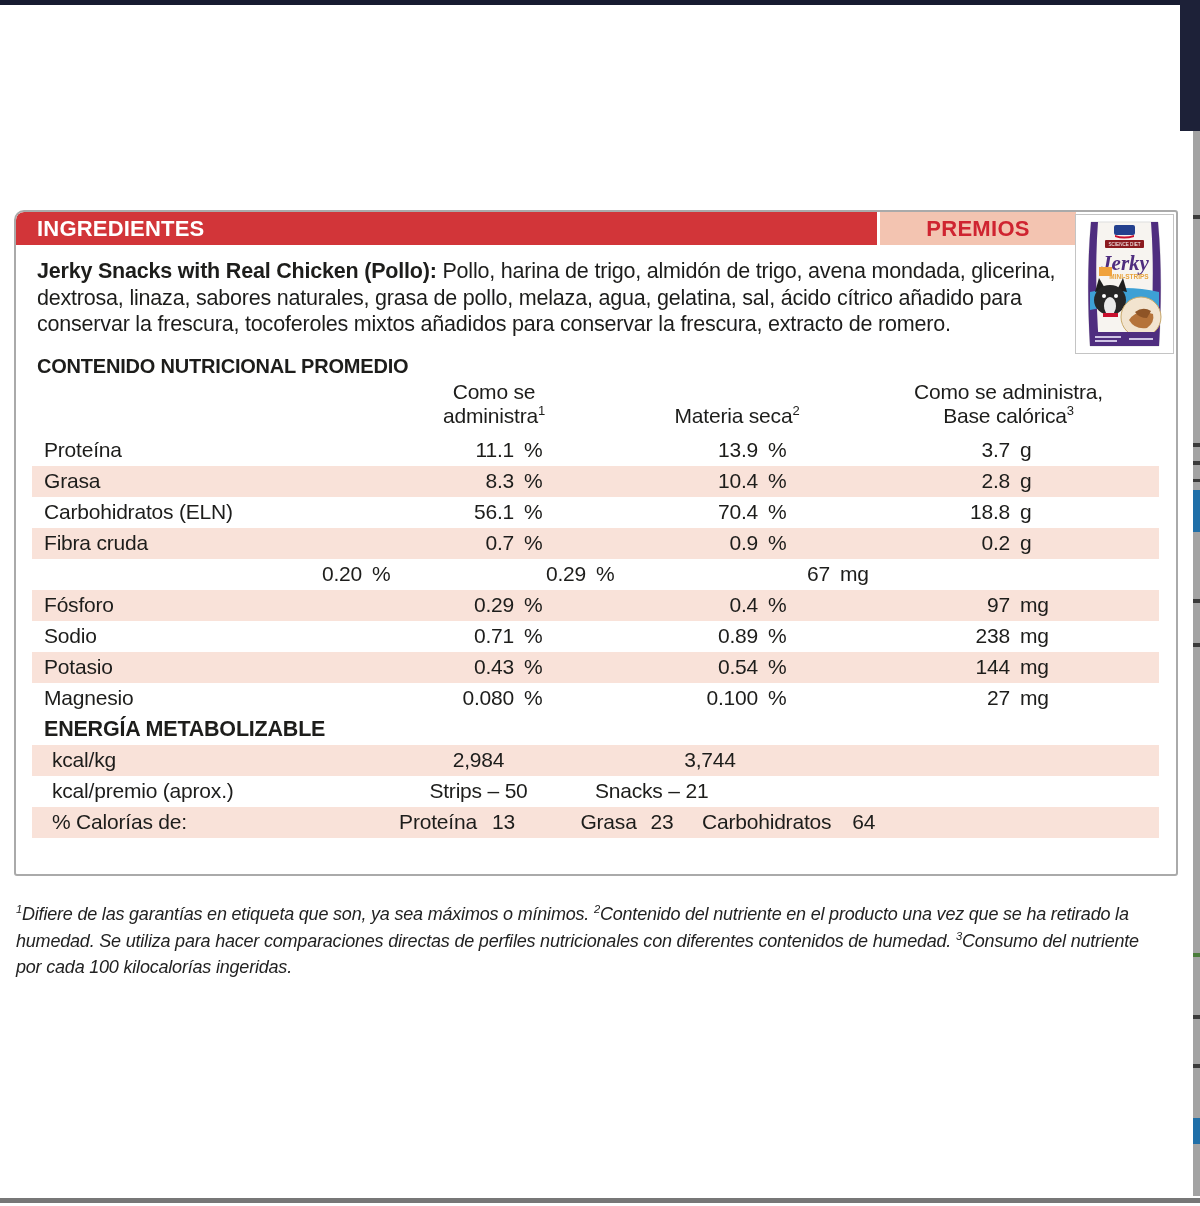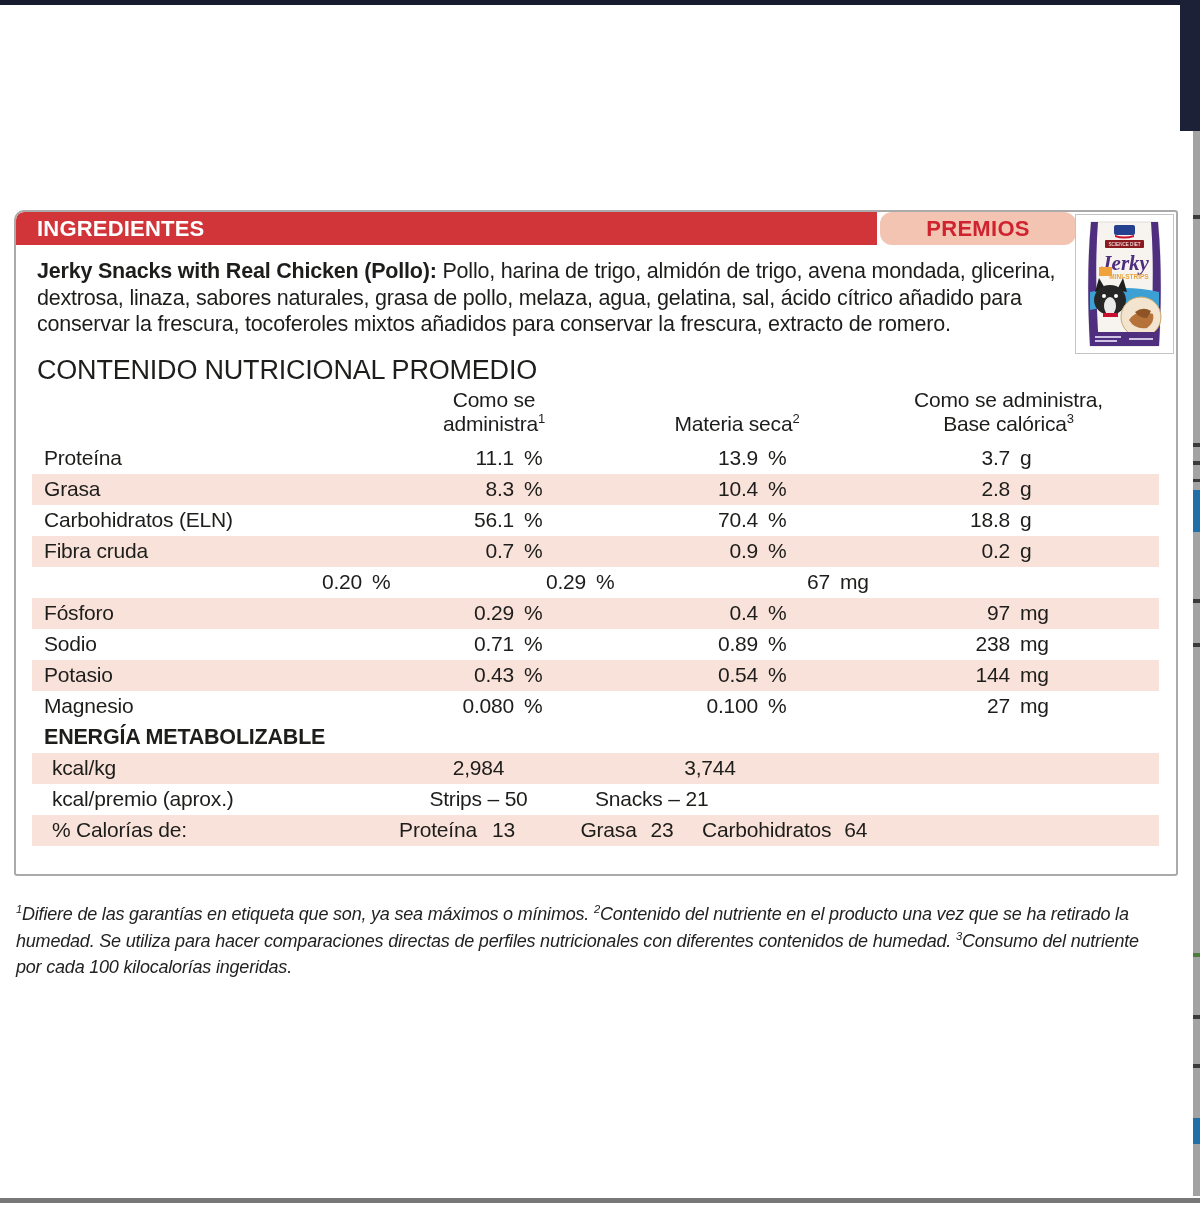--- a/index.html
+++ b/index.html
@@ -24,33 +24,33 @@
   }
   .bars { position:relative; height:33px; }
   .bar-red {
     position:absolute; left:0; top:0; width:861px; height:33px; background:#d23539;
     border-radius:8px 0 0 0; display:flex; align-items:center; padding-left:21px;
     color:#fff; font-weight:bold; font-size:22px; letter-spacing:0.2px;
   }
   .bar-pink {
     position:absolute; left:864px; top:0; width:196px; height:33px; background:#f3c4b1;
     display:flex; align-items:center; justify-content:center;
-    color:#cf2430; font-weight:bold; font-size:22px; letter-spacing:0.3px;border-radius:12px;
+    color:#cf2430; font-weight:bold; font-size:22px; letter-spacing:0.3px;
   }
   .pkg {
     position:absolute; left:1059px; top:2px; width:99px; height:140px;
     background:#fff; border:1px solid #c4c4c4; padding:1px;
   }
   .ingredients {
     margin:13px 0 0 21px; width:1036px; font-size:21.5px; line-height:26.5px;
     letter-spacing:-0.2px;
   }
   .ingredients b { letter-spacing:-0.2px; }
   .section-title {
-    margin:17px 0 0 21px; font-weight:normal; font-size:27px; letter-spacing:-0.2px;
+    margin:17px 0 0 21px; font-weight:bold; font-size:20px; letter-spacing:-0.2px;
   }
   
   .table { margin:0 0 0 16px; width:1127px; }
   .hdr-row {
     display:grid; grid-template-columns:330px 152px 72px 172px 72px 180px 1fr;
     align-items:end; height:57px; padding-bottom:7px; font-size:21px; letter-spacing:-0.2px;
   }
   .hdr1 { grid-column:2/4; text-align:center; padding-left:40px; }
   .hdr2 { grid-column:4/6; text-align:center; padding-left:58px; }
   .hdr3 { grid-column:6/8; text-align:center; padding-left:28px; line-height:24px; }
@@ -68,21 +68,21 @@
     font-weight:bold; font-size:21.5px; letter-spacing:-0.2px; }
   .e-row { display:flex; align-items:center; height:31px; font-size:21px;
     letter-spacing:-0.2px; margin-left:16px; width:1127px; }
   .e-row.pink { background:#f9e2d9; }
   .e-label { width:330px; padding-left:20px; }
   .e-a { width:233px; text-align:center; }
   .e-b { width:230px; text-align:center; }
   .e-b.left { text-align:left; }
   .e-c1 { width:190px; display:flex; justify-content:center; gap:15px; }
   .e-c2 { width:150px; display:flex; justify-content:center; gap:14px; }
-  .e-c3 { flex:1; display:flex; gap:13px; }
+  .e-c3 { flex:1; display:flex; gap:21px; }
   
   .footnote {
     position:absolute; left:16px; top:893px; width:1152px;
     font-style:italic; font-size:18px; line-height:26.5px; letter-spacing:-0.2px; color:#222;margin-top:8px;
   }
 </style>
 </head>
 <body>
 
 <div class="edge-top"></div>

